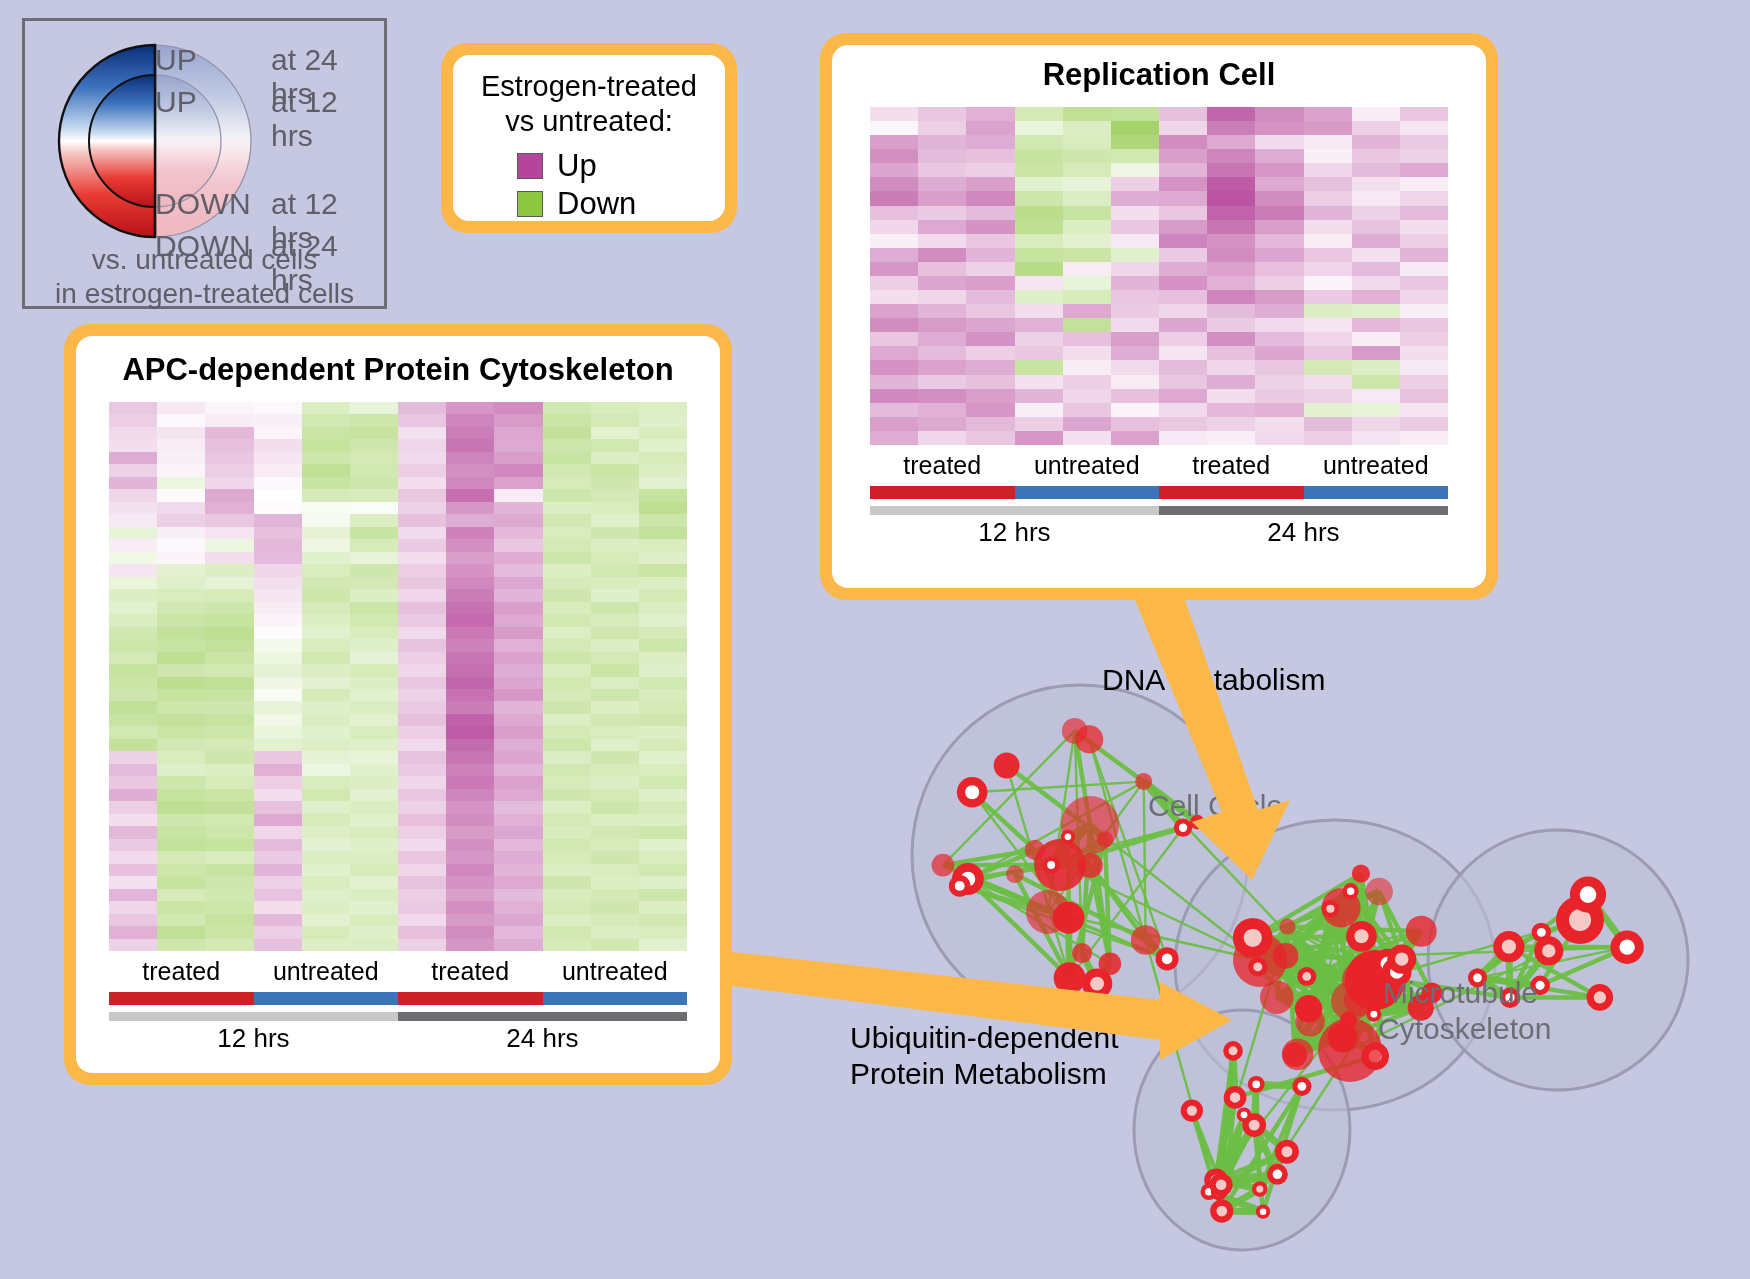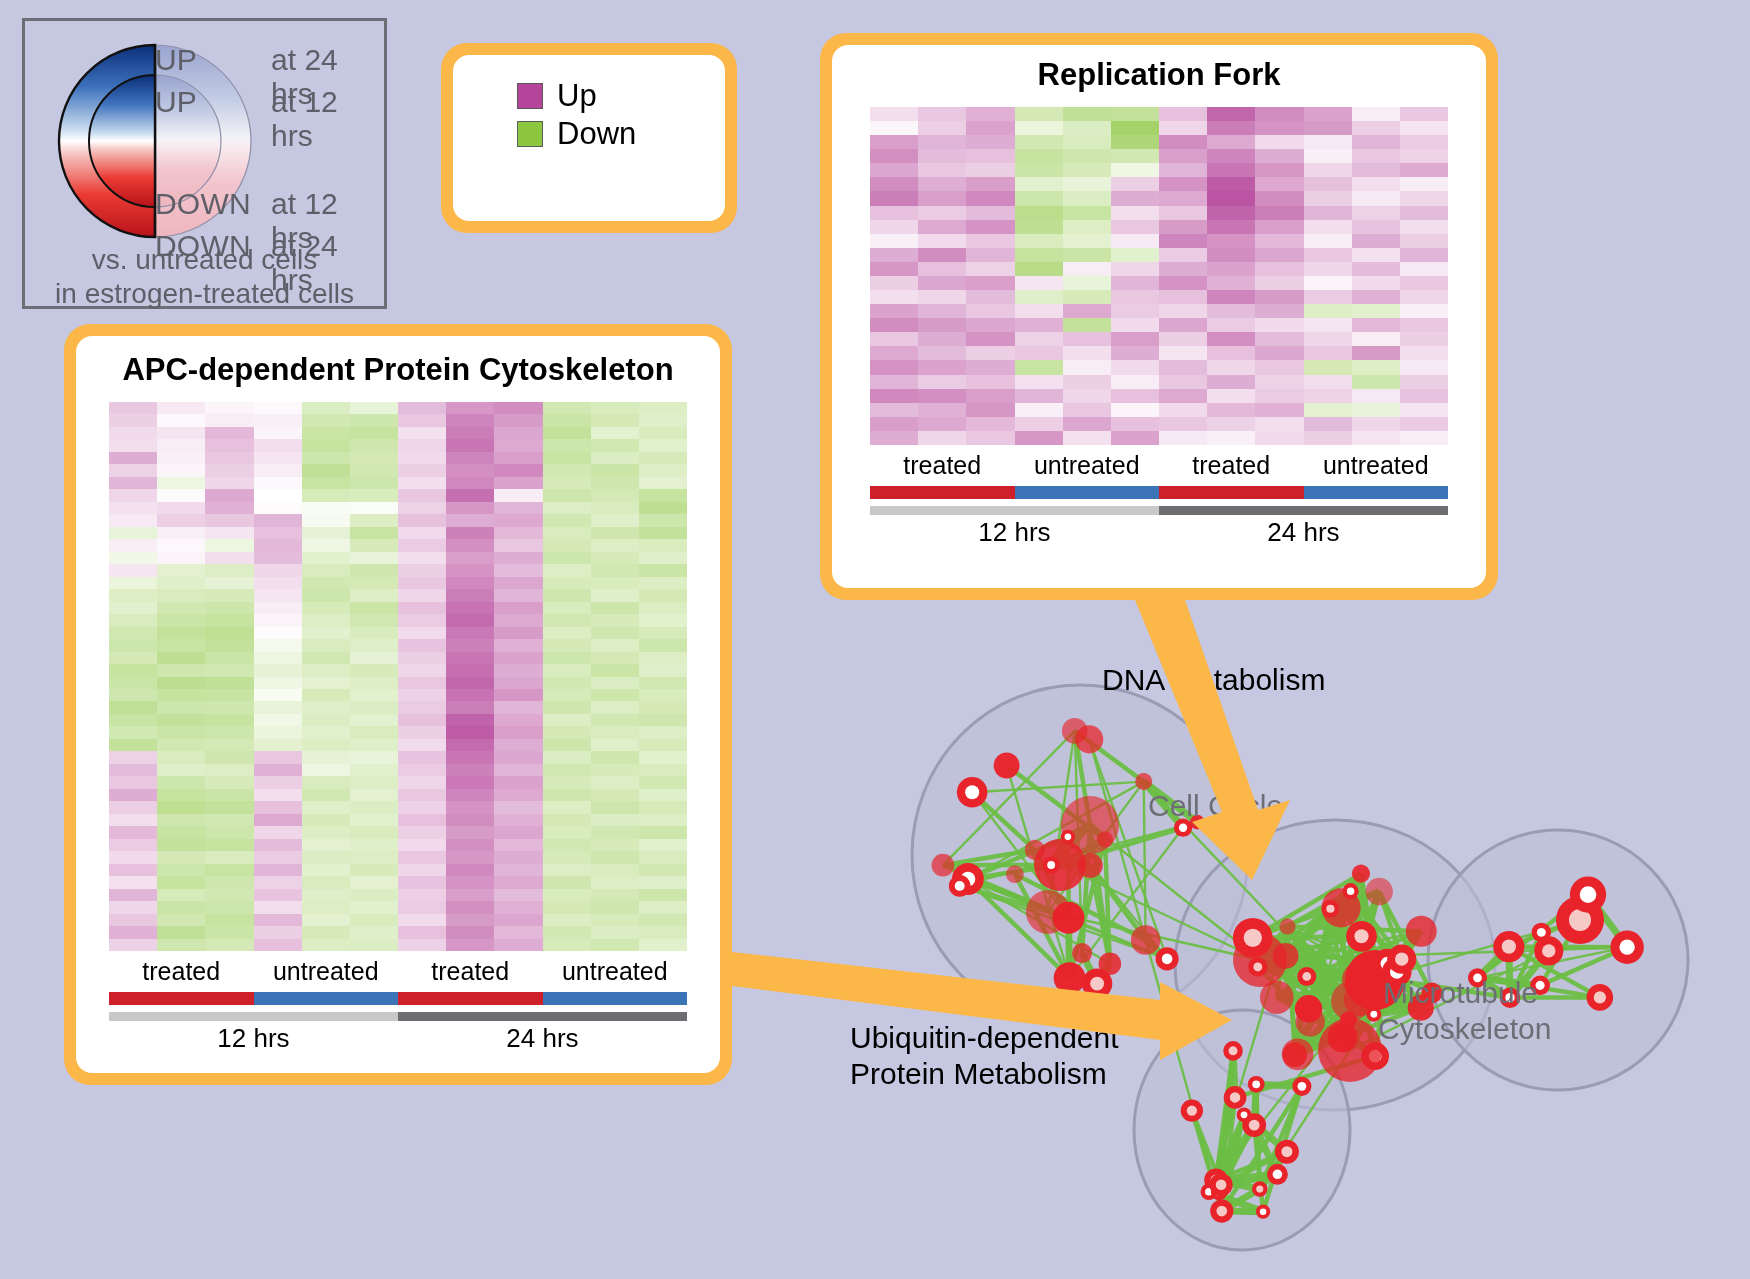--- a/index.html
+++ b/index.html
@@ -133,36 +133,40 @@
       </div>
     </div>
     <div class="key-foot">
       <div>vs. untreated cells</div>
       <div>in estrogen-treated cells</div>
     </div>
   </div>
 
   <div class="panel" id="legend-panel">
     <div class="panel-inner">
+      <div class="legend-title">
+        <div>Estrogen-treated</div>
+        <div>vs untreated:</div>
+      </div>
       <div class="legend-entries">
         <div class="legend-entry">
           <span class="swatch" id="sw-up" style="background: rgb(181, 69, 154);"></span>
           <span class="lbl">Up</span>
         </div>
         <div class="legend-entry">
           <span class="swatch" id="sw-down" style="background: rgb(141, 198, 63);"></span>
           <span class="lbl">Down</span>
         </div>
       </div>
     </div>
   </div>
 
   <div class="panel" id="rf-panel">
     <div class="panel-inner">
-      <div class="hm-title">Replication Fork</div>
+      <div class="hm-title">Replication Cell</div>
       <div class="hm-grid" id="rf-grid" style="width: 578px; height: 338px; margin-top: 14px; grid-template-columns: repeat(12, 1fr); grid-template-rows: repeat(24, 1fr);">
           <div class="hm-cell" style="background: rgb(242, 222, 237);"></div>
           <div class="hm-cell" style="background: rgb(233, 199, 225);"></div>
           <div class="hm-cell" style="background: rgb(224, 177, 213);"></div>
           <div class="hm-cell" style="background: rgb(212, 233, 182);"></div>
           <div class="hm-cell" style="background: rgb(192, 224, 149);"></div>
           <div class="hm-cell" style="background: rgb(196, 225, 155);"></div>
           <div class="hm-cell" style="background: rgb(230, 192, 221);"></div>
           <div class="hm-cell" style="background: rgb(194, 102, 172);"></div>
           <div class="hm-cell" style="background: rgb(209, 140, 192);"></div>

